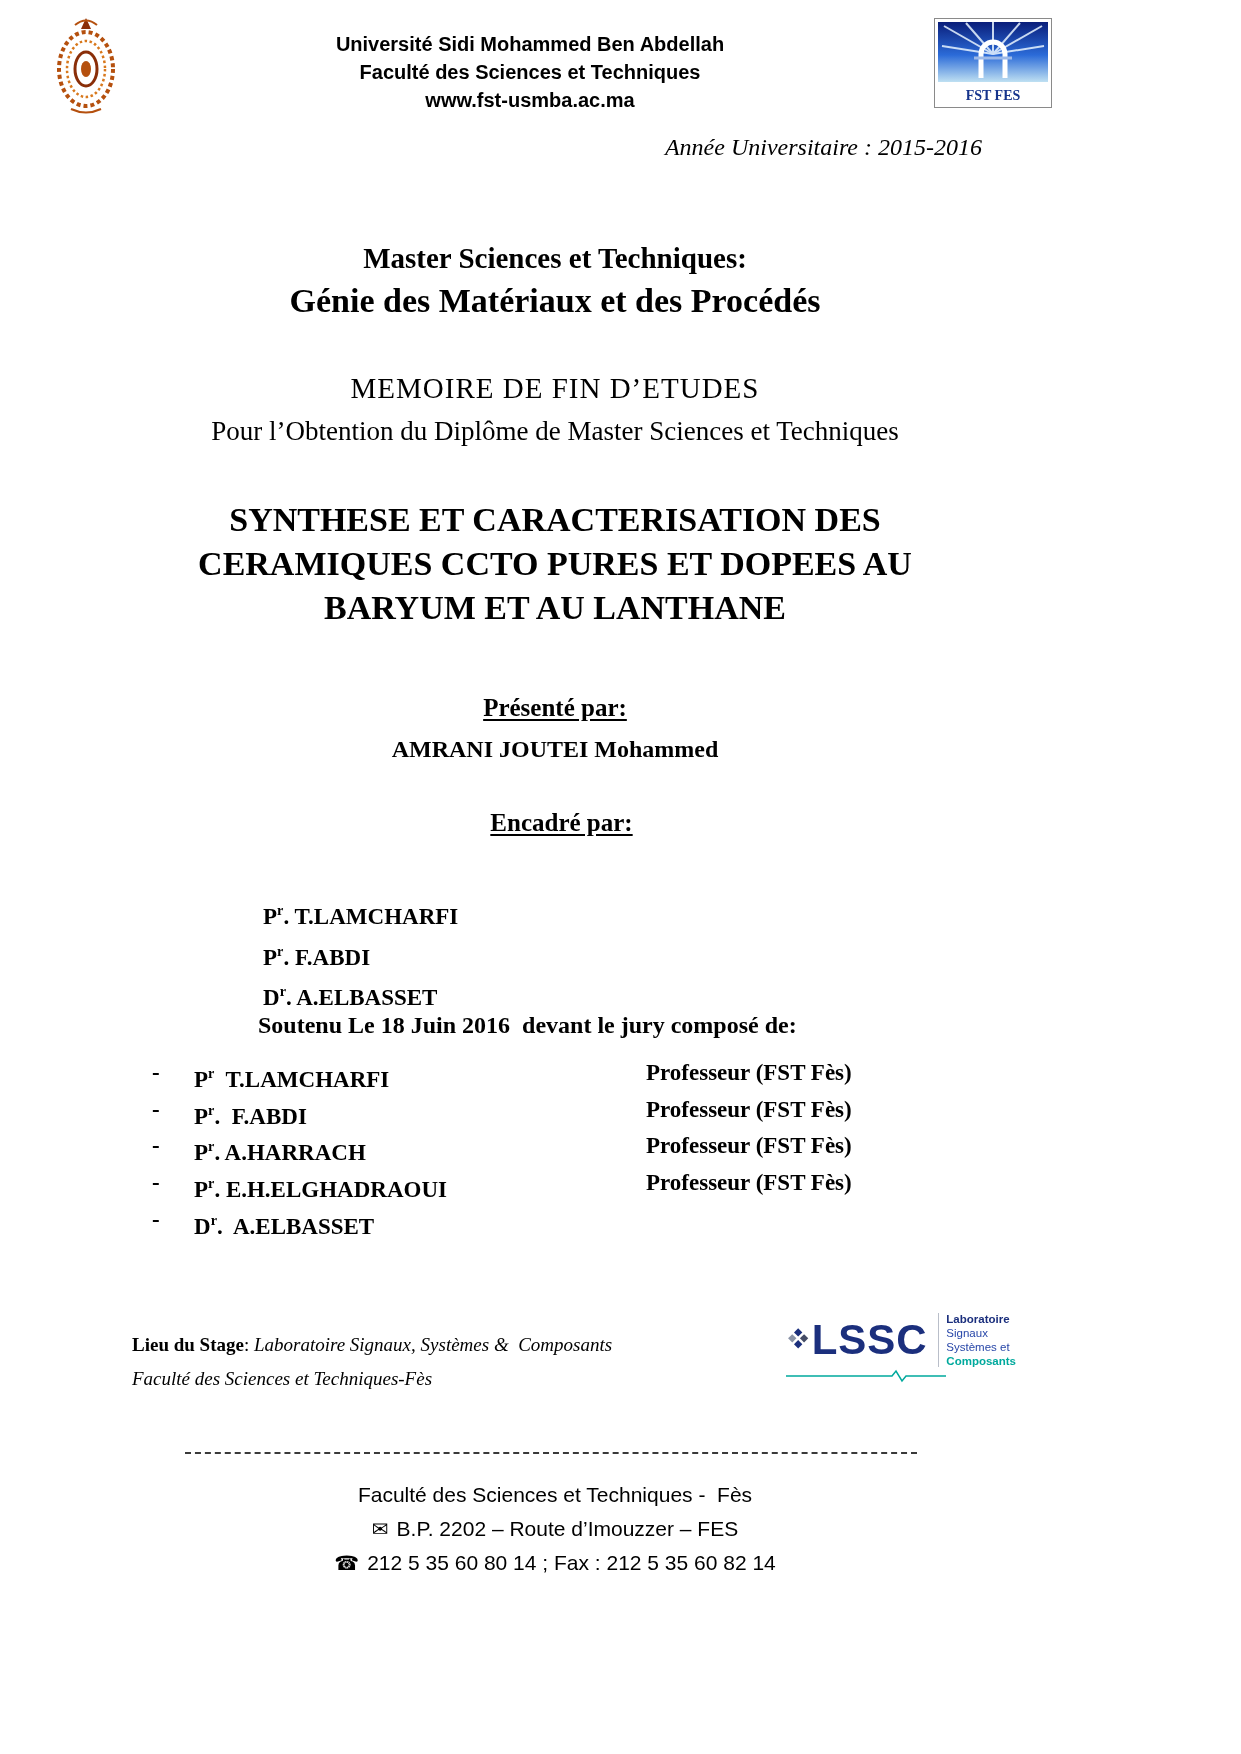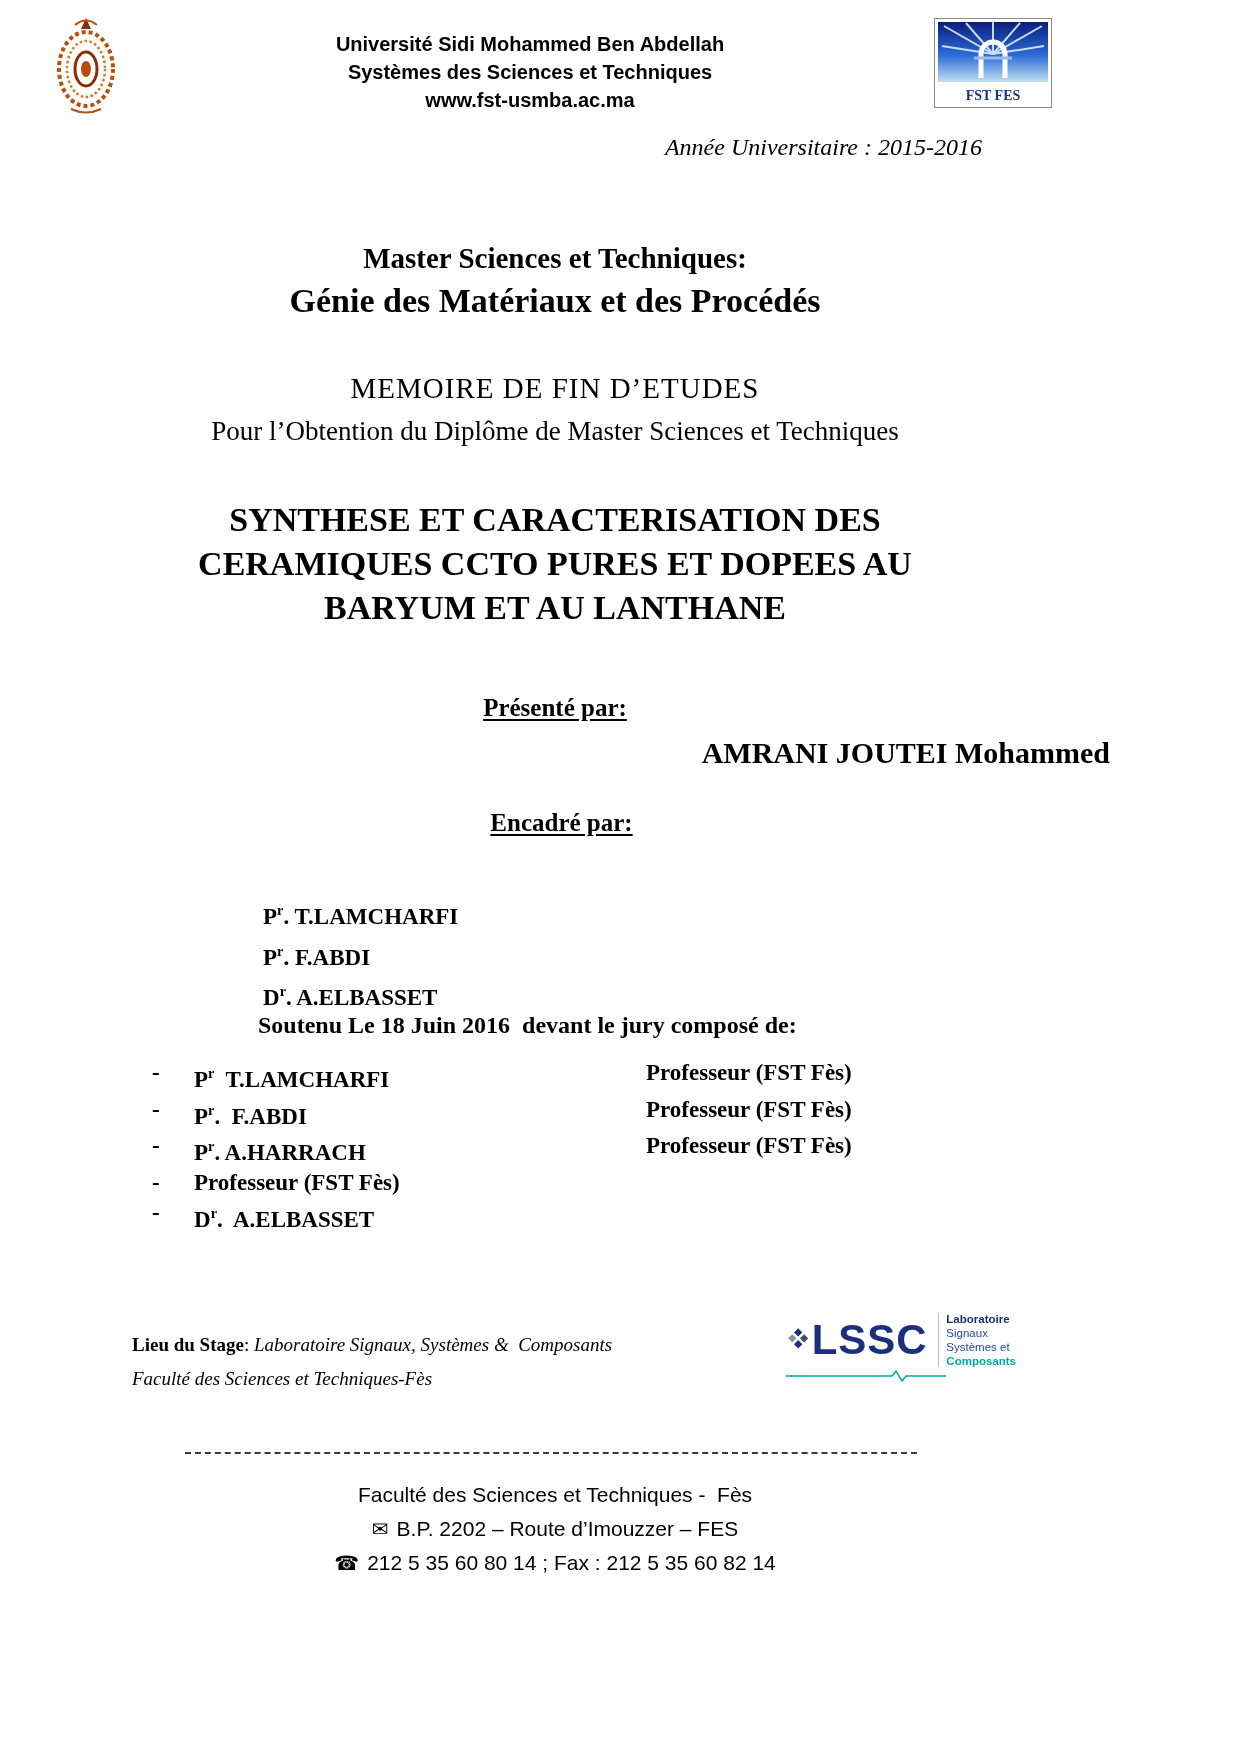--- a/index.html
+++ b/index.html
@@ -31,21 +31,21 @@
   .program-l1 { font-size: 29px; line-height: 40px; }
   .program-l2 { font-size: 34px; line-height: 46px; }
 
   .memoire { top: 366px; }
   .memoire-l1 { font-size: 29px; line-height: 44px; letter-spacing: 1px; }
   .memoire-l2 { font-size: 27px; line-height: 42px; }
 
   .thesis-title { top: 498px; font-weight: bold; font-size: 34px; line-height: 44px; }
 
   .presente-label { top: 694px; font-weight: bold; font-size: 25px; }
-  .author { top: 736px; font-weight: bold; font-size: 30px; text-align: right; }
+  .author { top: 736px; font-weight: bold; font-size: 24px; }
   .encadre-label { top: 809px; font-weight: bold; font-size: 25px; padding-left: 13px; }
   .u { text-decoration: underline; text-underline-offset: 3px; }
 
   
   .supervisors { position: absolute; left: 263px; top: 893px; font-weight: bold; font-size: 23px; line-height: 34px; }
   sup { font-size: 62%; }
 
   .soutenu { position: absolute; left: 258px; top: 1012px; font-weight: bold; font-size: 24px; }
 
   
@@ -94,21 +94,21 @@
       <ellipse cx="40" cy="55" rx="11" ry="17" fill="none" stroke="#8a2e08" stroke-width="3"></ellipse>
       <ellipse cx="40" cy="55" rx="5" ry="8" fill="#b5500e"></ellipse>
       <path d="M40 4 l5 11 h-10 z" fill="#8a2e08"></path>
       <path d="M29 11 q11 -9 22 0" stroke="#b5500e" stroke-width="2" fill="none"></path>
       <path d="M25 95 q15 7 30 0" stroke="#b5500e" stroke-width="2" fill="none"></path>
     </svg>
   </div>
 
   <div class="header-center">
     <div data-bind="header.university">Université Sidi Mohammed Ben Abdellah</div>
-    <div data-bind="header.faculty">Systèmes des Sciences et Techniques</div>
+    <div data-bind="header.faculty">Faculté des Sciences et Techniques</div>
     <div data-bind="header.website">www.fst-usmba.ac.ma</div>
   </div>
 
   <div class="logo-fst">
     <svg width="118" height="90" viewBox="0 0 118 90" aria-hidden="true">
       <defs>
         <linearGradient id="fstg" x1="0" y1="0" x2="0" y2="1">
           <stop offset="0" stop-color="#0a1e7a"></stop>
           <stop offset="0.55" stop-color="#2b6bd8"></stop>
           <stop offset="1" stop-color="#bfe0f2"></stop>
@@ -177,20 +177,21 @@
       <span class="jury-name"><span data-bind="defense.jury.1.prefix">P</span><sup data-bind="defense.jury.1.sup">r</sup><span data-bind="defense.jury.1.name">.  F.ABDI</span></span>
       <span class="jury-role" data-bind="defense.jury.1.role">Professeur (FST Fès)</span>
     </div>
     <div class="jury-row">
       <span class="jury-dash" data-bind="defense.dash">-</span>
       <span class="jury-name"><span data-bind="defense.jury.2.prefix">P</span><sup data-bind="defense.jury.2.sup">r</sup><span data-bind="defense.jury.2.name">. A.HARRACH</span></span>
       <span class="jury-role" data-bind="defense.jury.2.role">Professeur (FST Fès)</span>
     </div>
     <div class="jury-row">
       <span class="jury-dash" data-bind="defense.dash">-</span>
+      <span class="jury-name"><span data-bind="defense.jury.3.prefix">P</span><sup data-bind="defense.jury.3.sup">r</sup><span data-bind="defense.jury.3.name">. E.H.ELGHADRAOUI</span></span>
       <span class="jury-role" data-bind="defense.jury.3.role">Professeur (FST Fès)</span>
     </div>
     <div class="jury-row">
       <span class="jury-dash" data-bind="defense.dash">-</span>
       <span class="jury-name"><span data-bind="defense.jury.4.prefix">D</span><sup data-bind="defense.jury.4.sup">r</sup><span data-bind="defense.jury.4.name">.  A.ELBASSET</span></span>
     </div>
   </div>
 
   <div class="stage">
     <div>

